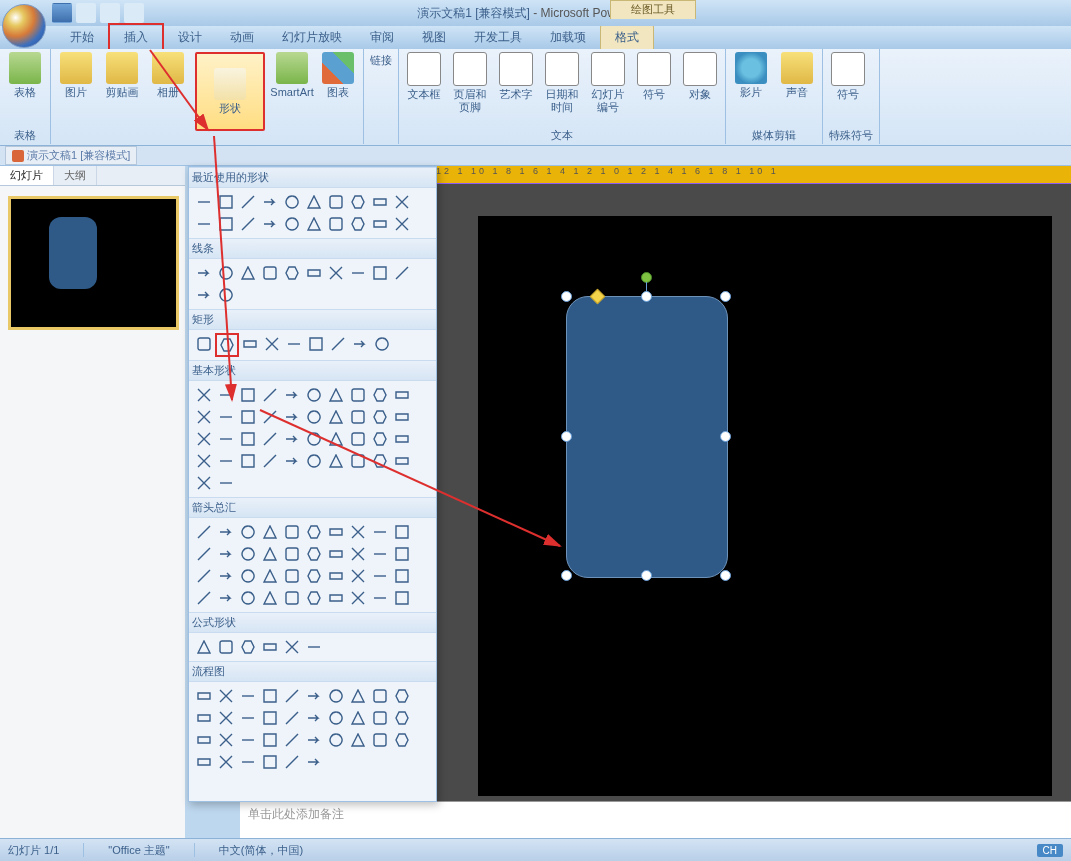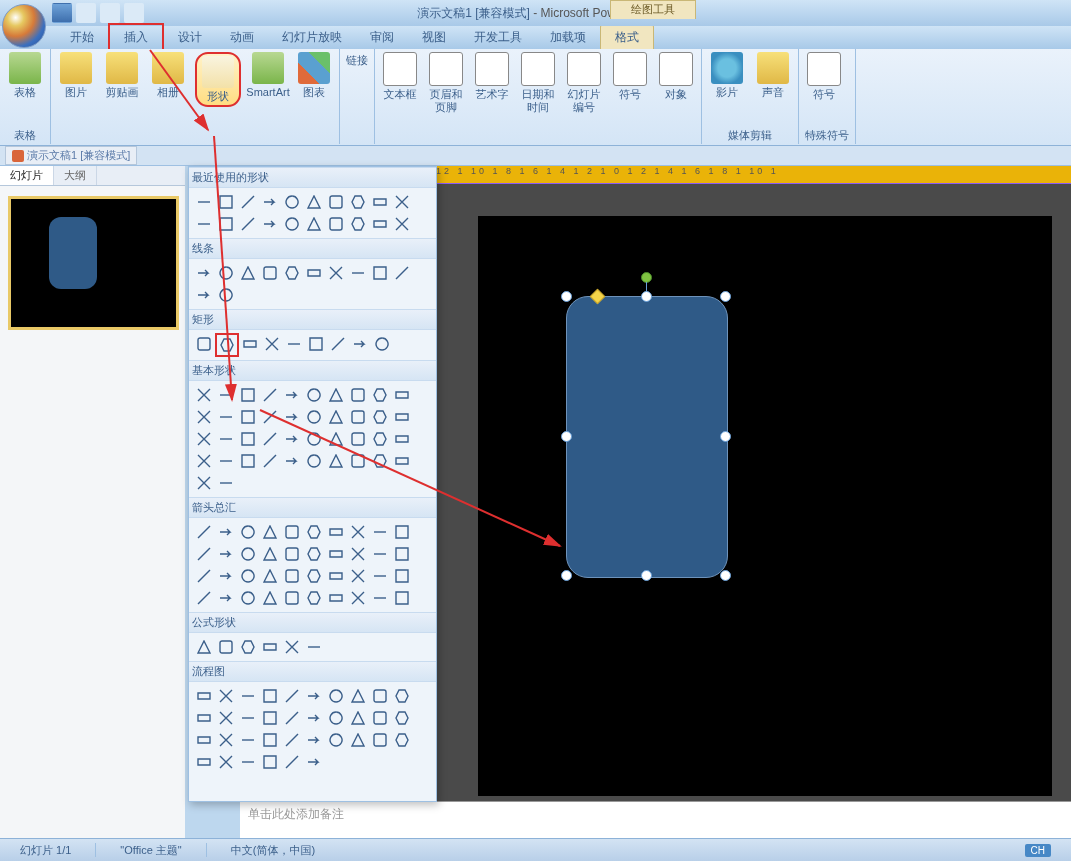--- a/index.html
+++ b/index.html
@@ -15,21 +15,21 @@
 .tab{padding:4px 14px 3px;color:#3b5f8a;font-size:12px;cursor:pointer}
 .tab.active{background:#f1e6c0;border:1px solid #c9b776;border-bottom:none;border-radius:3px 3px 0 0}
 .tab.highlight{border:2px solid #de2f2f;border-bottom:none;position:relative;z-index:5}
 .ribbon{height:96px;background:linear-gradient(#eaf2fb,#d4e5f6);border-bottom:1px solid #8db2d8;display:flex;position:relative}
 .rgroup{display:flex;flex-direction:column;justify-content:space-between;padding:3px 6px 0 6px;border-right:1px solid #9ec0e2;height:92px}
 .rgroup-items{display:flex;gap:8px;align-items:flex-start}
 .rgroup-label{text-align:center;font-size:11px;color:#3b5f8a;padding:1px 0}
 .ritm{display:flex;flex-direction:column;align-items:center;width:38px;cursor:pointer}
 .ritm .ico{width:32px;height:32px;margin-bottom:2px;border-radius:3px;display:flex;align-items:center;justify-content:center}
 .ritm .lbl{font-size:11px;color:#3b5f8a;text-align:center;line-height:13px}
-.shapes-btn{border:2px solid #de2f2f;padding:2px;background:linear-gradient(#fff2c8,#ffdd82);border-radius:13px}
+.shapes-btn{border:2px solid #de2f2f;padding:14px;background:linear-gradient(#fff2c8,#ffdd82);border-radius:2px}
 .shapes-btn .ico{background:linear-gradient(#f9f4df,#f3e1a8)}
 .workrow{display:flex;height:690px;position:relative}
 .thumb-pane{width:185px;background:#f4f6f8;display:flex;flex-direction:column}
 .subnav{height:19px;background:#e8eef6;border-bottom:1px solid #b5c7db;display:flex;font-size:11px}
 .subnav .stab{padding:2px 10px;border-right:1px solid #cbd7e6}
 .subnav .stab.active{background:#fff;color:#222}
 .subnav .stab:not(.active){color:#666}
 .thumb-wrap{padding:10px 8px}
 .thumb{width:165px;height:128px;border:3px solid #e9c967;background:#000;position:relative}
 .thnum{position:absolute;left:-14px;top:2px;color:#888;font-size:11px}
@@ -49,21 +49,21 @@
 .handle{position:absolute;width:9px;height:9px;background:#fff;border:1px solid #6aa0d8;border-radius:50%}
 .h-nw{left:-5px;top:-5px}.h-n{left:50%;top:-5px;margin-left:-5px}.h-ne{right:-5px;top:-5px}
 .h-w{left:-5px;top:50%;margin-top:-5px}.h-e{right:-5px;top:50%;margin-top:-5px}
 .h-sw{left:-5px;bottom:-5px}.h-s{left:50%;bottom:-5px;margin-left:-5px}.h-se{right:-5px;bottom:-5px}
 .rot{position:absolute;left:50%;top:-24px;margin-left:-5px;width:9px;height:9px;border-radius:50%;background:#7fc241;border:1px solid #4a8a2a}
 .rot::after{content:"";position:absolute;left:4px;top:9px;width:1px;height:10px;background:#6aa0d8}
 .adj{position:absolute;left:26px;top:-5px;width:9px;height:9px;background:#f3d44a;border:1px solid #c9a52a;transform:rotate(45deg)}
 .notes{position:absolute;left:240px;right:0;bottom:23px;height:28px;background:#fff;border-top:1px solid #999;padding:4px 8px;color:#999;font-size:12px}
 .docname-tab{position:absolute;left:5px;top:0;background:#e8eef6;border:1px solid #b5c7db;padding:1px 6px;font-size:11px;color:#5a7aa8;display:flex;align-items:center;gap:3px;z-index:3}
 .docname-tab::before{content:"";width:12px;height:12px;background:#d9653a;border-radius:2px}
-.statusbar{position:absolute;left:0;right:0;bottom:0;height:22px;background:linear-gradient(#d3e3f3,#b8cfe8);border-top:1px solid #8db2d8;display:flex;align-items:center;font-size:11px;color:#3b5f8a;padding:0 20px;gap:24px}
+.statusbar{position:absolute;left:0;right:0;bottom:0;height:22px;background:linear-gradient(#d3e3f3,#b8cfe8);border-top:1px solid #8db2d8;display:flex;align-items:center;font-size:11px;color:#3b5f8a;padding:0 8px;gap:24px}
 .statusbar .sep{width:1px;height:14px;background:#9ec0e2}
 .statusbar .right{margin-left:auto;display:flex;gap:8px;align-items:center}
 .lang-badge{background:#4788c6;color:#fff;padding:1px 6px;border-radius:2px;font-size:10px}
 .arrow-overlay{position:absolute;pointer-events:none;z-index:60}
 .ico-shape{background:linear-gradient(#b8d892,#7ab54a);border-radius:4px}
 .ico-pic{background:linear-gradient(#f7e07a,#e0b846)}
 .ico-chart{background:linear-gradient(45deg,#e06a3a 33%,#5aa0d0 33% 66%,#6ac06a 66%)}
 .ico-link{background:radial-gradient(circle,#6ac0e0 40%,#3a8fc0 70%)}
 .ico-txt{background:#fff;border:1px solid #888}
 </style>
@@ -164,20 +164,21 @@
         </div>
         <div class="ritm">
           <div class="ico ico-txt"></div>
           <div class="lbl">符号</div>
         </div>
         <div class="ritm">
           <div class="ico ico-txt"></div>
           <div class="lbl">对象</div>
         </div>
       </div>
+      <div class="rgroup-label">文本</div>
     </div>
     <div class="rgroup">
       <div class="rgroup-items">
         <div class="ritm">
           <div class="ico ico-link"></div>
           <div class="lbl">影片</div>
         </div>
         <div class="ritm">
           <div class="ico ico-pic"></div>
           <div class="lbl">声音</div>

